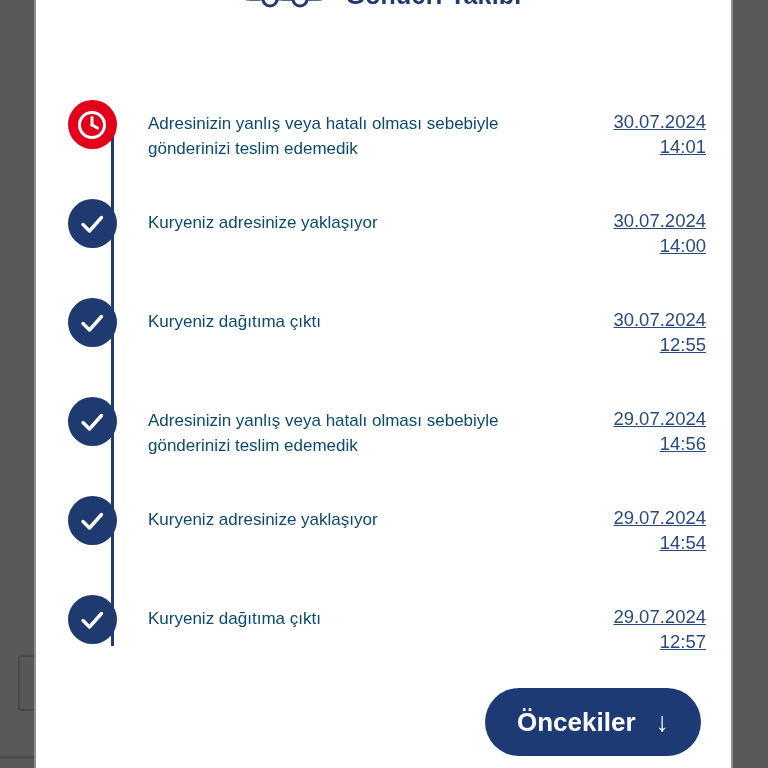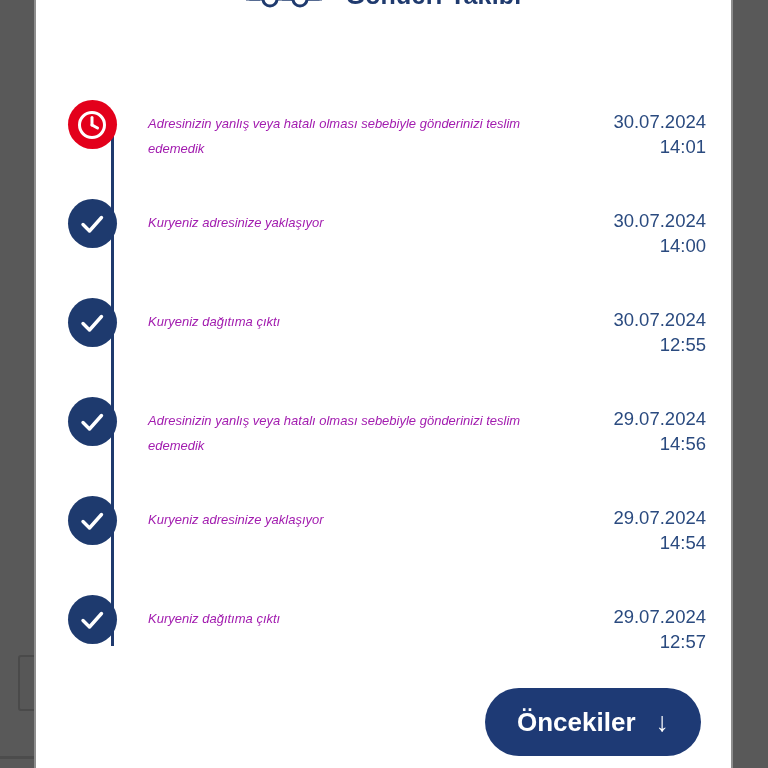--- a/index.html
+++ b/index.html
@@ -125,36 +125,36 @@
     align-items: center;
     justify-content: center;
     background: #1e3a6e;
   }
   .dot.alert { background: #e3001b; }
 
   .row-label {
     flex: 1 1 auto;
     padding-top: 27px;
     padding-right: 10px;
-    font-size: 13px;
+    font-size: 17px;
     line-height: 25px;
-    color: #a21caf;
+    color: #0c4a6e;
     max-width: 400px;
-    font-style: italic;
   }
 
   .row-date {
     flex: 0 0 150px;
     padding-top: 25px;
     padding-right: 25px;
     text-align: right;
     font-size: 18.5px;
     line-height: 25px;
     color: #2a4a7f;
     white-space: pre-line;
+    text-decoration: underline;
   }
 
   
   .prev-btn {
     position: absolute;
     left: 449px;
     top: 688px;
     width: 216px;
     height: 68px;
     border: none;

